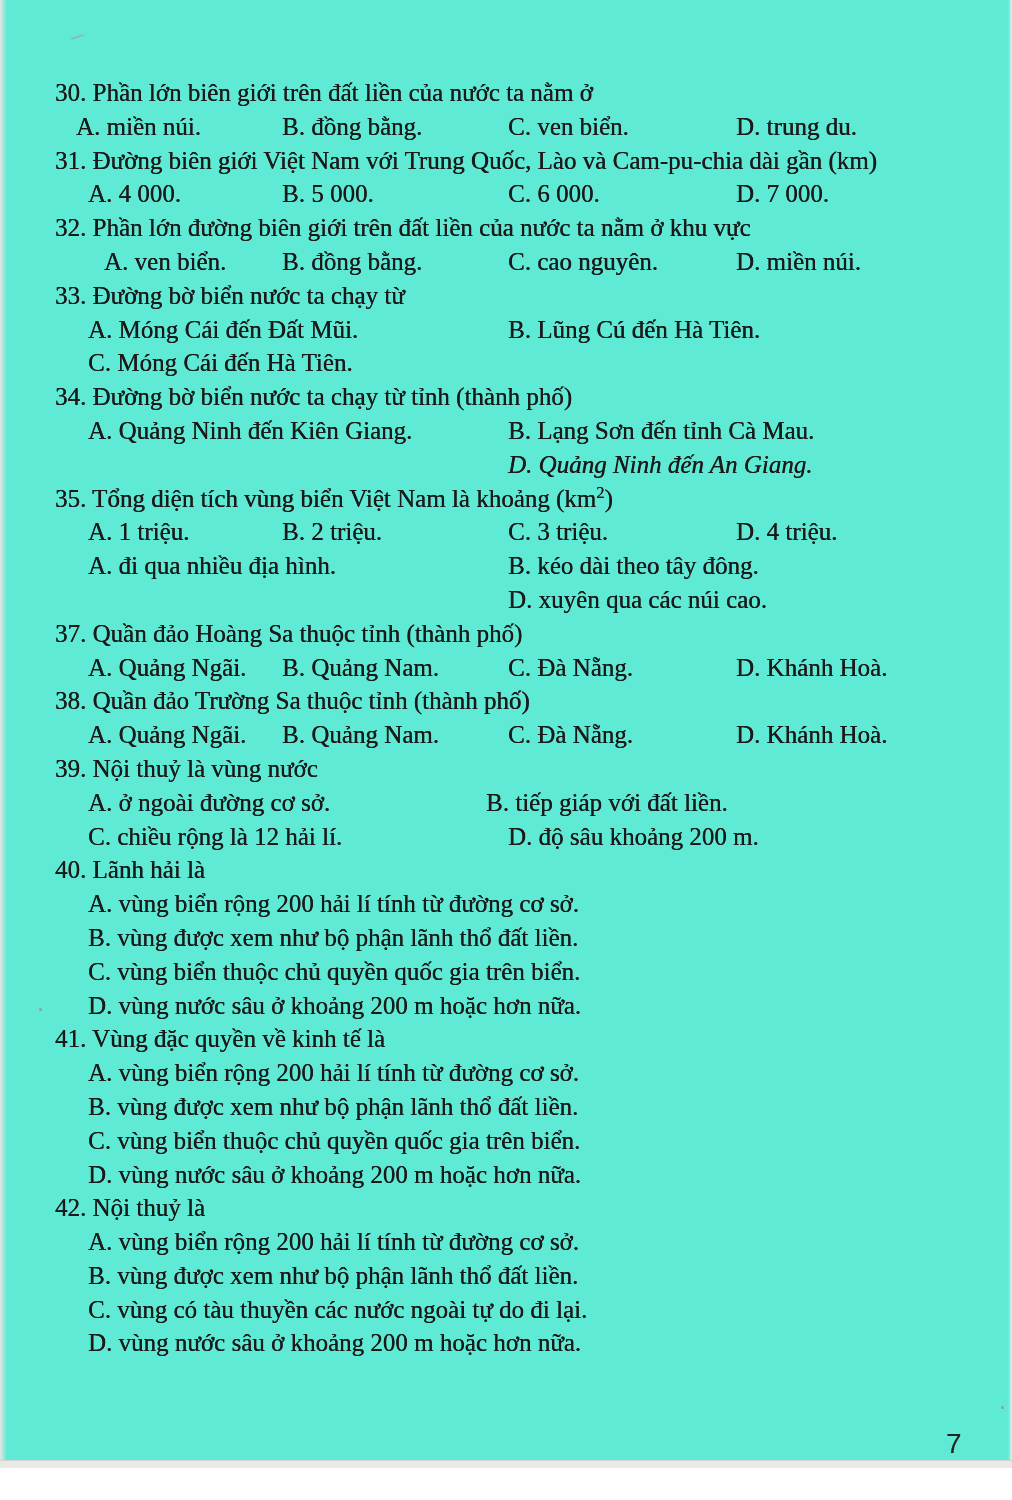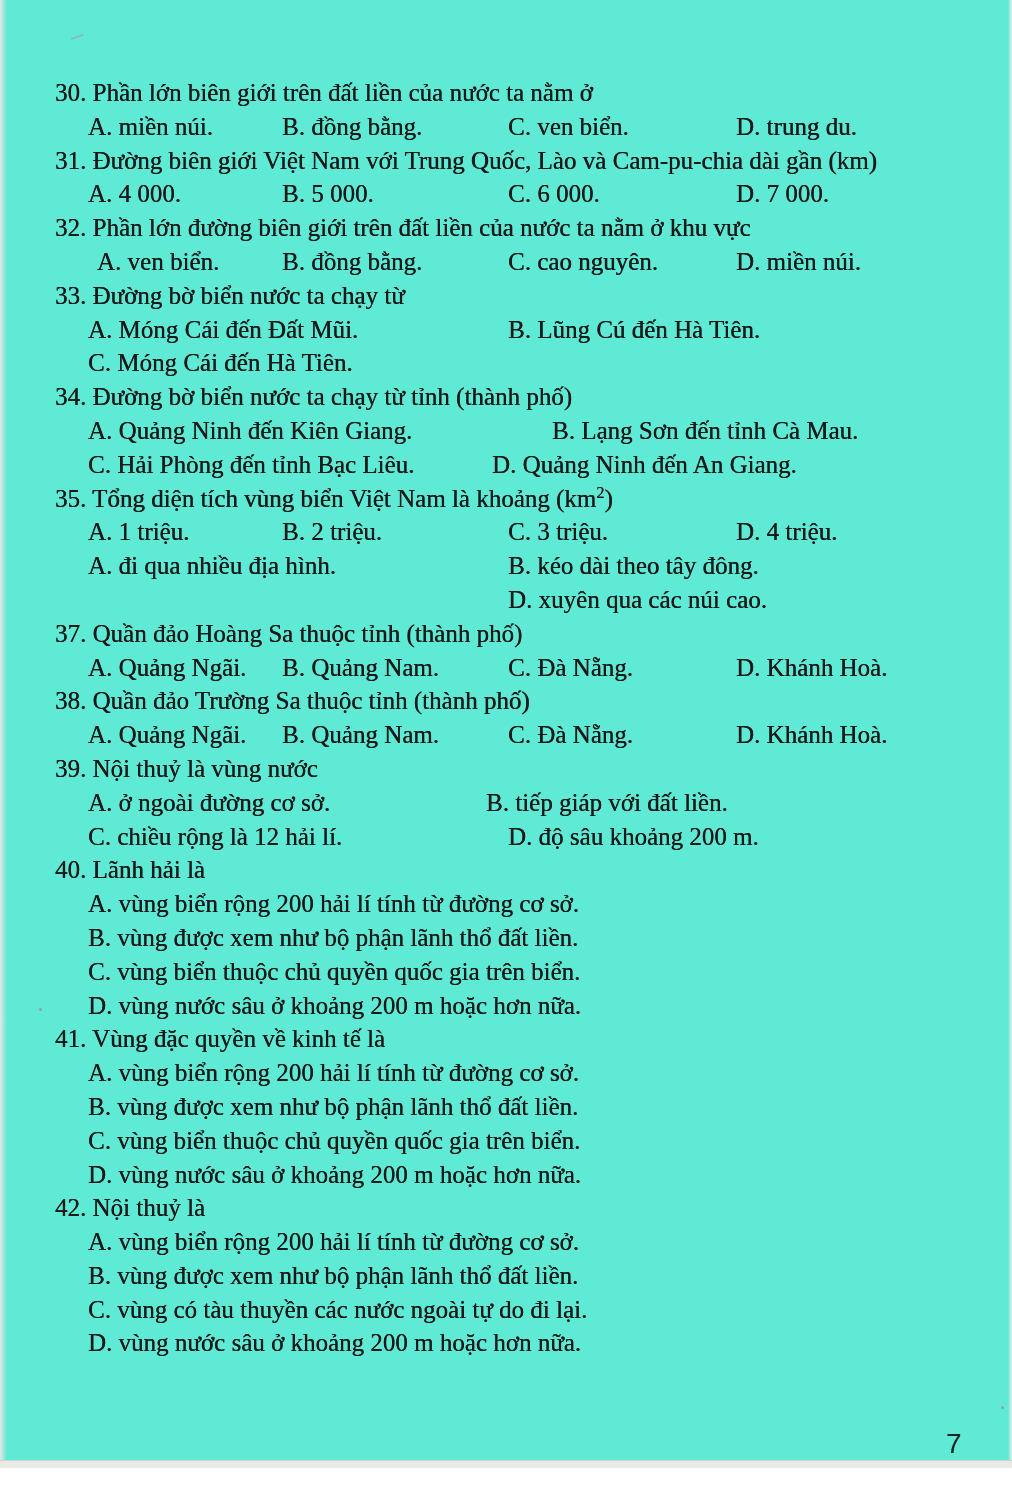--- a/index.html
+++ b/index.html
@@ -38,63 +38,62 @@
   .dot.d3{left:39px;top:1008px;}
 </style>
 </head>
 <body>
 
 <div class="page">
   <div class="content" id="questions-container">
       <div class="question">
         <div class="q-line"><span class="q-num">30.</span> <span class="q-text">Phần lớn biên giới trên đất liền của nước ta nằm ở</span></div>
         <div class="row">
-          <span class="opt" style="left: 88px;">A. miền núi.</span>
+          <span class="opt" style="left: 76px;">A. miền núi.</span>
           <span class="opt" style="left: 282px;">B. đồng bằng.</span>
           <span class="opt" style="left: 508px;">C. ven biển.</span>
           <span class="opt" style="left: 736px;">D. trung du.</span>
         </div>
       </div>
       <div class="question">
         <div class="q-line"><span class="q-num">31.</span> <span class="q-text">Đường biên giới Việt Nam với Trung Quốc, Lào và Cam-pu-chia dài gần (km)</span></div>
         <div class="row">
           <span class="opt" style="left: 88px; text-align: right;">A. 4 000.</span>
           <span class="opt" style="left: 282px;">B. 5 000.</span>
           <span class="opt" style="left: 508px;">C. 6 000.</span>
           <span class="opt" style="left: 736px;">D. 7 000.</span>
         </div>
       </div>
       <div class="question">
         <div class="q-line"><span class="q-num">32.</span> <span class="q-text">Phần lớn đường biên giới trên đất liền của nước ta nằm ở khu vực</span></div>
         <div class="row">
-          <span class="opt" style="left: 97px; text-align: center;">A. ven biển.</span>
+          <span class="opt" style="left: 104px; text-align: center;">A. ven biển.</span>
           <span class="opt" style="left: 282px;">B. đồng bằng.</span>
           <span class="opt" style="left: 508px;">C. cao nguyên.</span>
           <span class="opt" style="left: 736px;">D. miền núi.</span>
         </div>
       </div>
       <div class="question">
         <div class="q-line"><span class="q-num">33.</span> <span class="q-text">Đường bờ biển nước ta chạy từ</span></div>
         <div class="row">
           <span class="opt" style="left: 88px;">A. Móng Cái đến Đất Mũi.</span>
           <span class="opt" style="left: 508px;">B. Lũng Cú đến Hà Tiên.</span>
         </div>
         <div class="row">
           <span class="opt" style="left: 88px;">C. Móng Cái đến Hà Tiên.</span>
         </div>
       </div>
       <div class="question">
         <div class="q-line"><span class="q-num">34.</span> <span class="q-text">Đường bờ biển nước ta chạy từ tỉnh (thành phố)</span></div>
         <div class="row">
           <span class="opt" style="left: 88px;">A. Quảng Ninh đến Kiên Giang.</span>
-          <span class="opt" style="left: 508px; margin-left: 44px;">B. Lạng Sơn đến tỉnh Cà Mau.</span>
+          <span class="opt" style="left: 508px;">B. Lạng Sơn đến tỉnh Cà Mau.</span>
         </div>
         <div class="row">
-          <span class="opt" style="left: 88px;">C. Hải Phòng đến tỉnh Bạc Liêu.</span>
-          <span class="opt" style="left: 492px;">D. Quảng Ninh đến An Giang.</span>
+          <span class="opt" style="left: 508px; font-style: italic;">D. Quảng Ninh đến An Giang.</span>
         </div>
       </div>
       <div class="question">
         <div class="q-line"><span class="q-num">35.</span> <span class="q-text">Tổng diện tích vùng biển Việt Nam là khoảng (km<sup>2</sup>)</span></div>
         <div class="row">
           <span class="opt" style="left: 88px;">A. 1 triệu.</span>
           <span class="opt" style="left: 282px;">B. 2 triệu.</span>
           <span class="opt" style="left: 508px; text-align: right;">C. 3 triệu.</span>
           <span class="opt" style="left: 736px;">D. 4 triệu.</span>
         </div>

